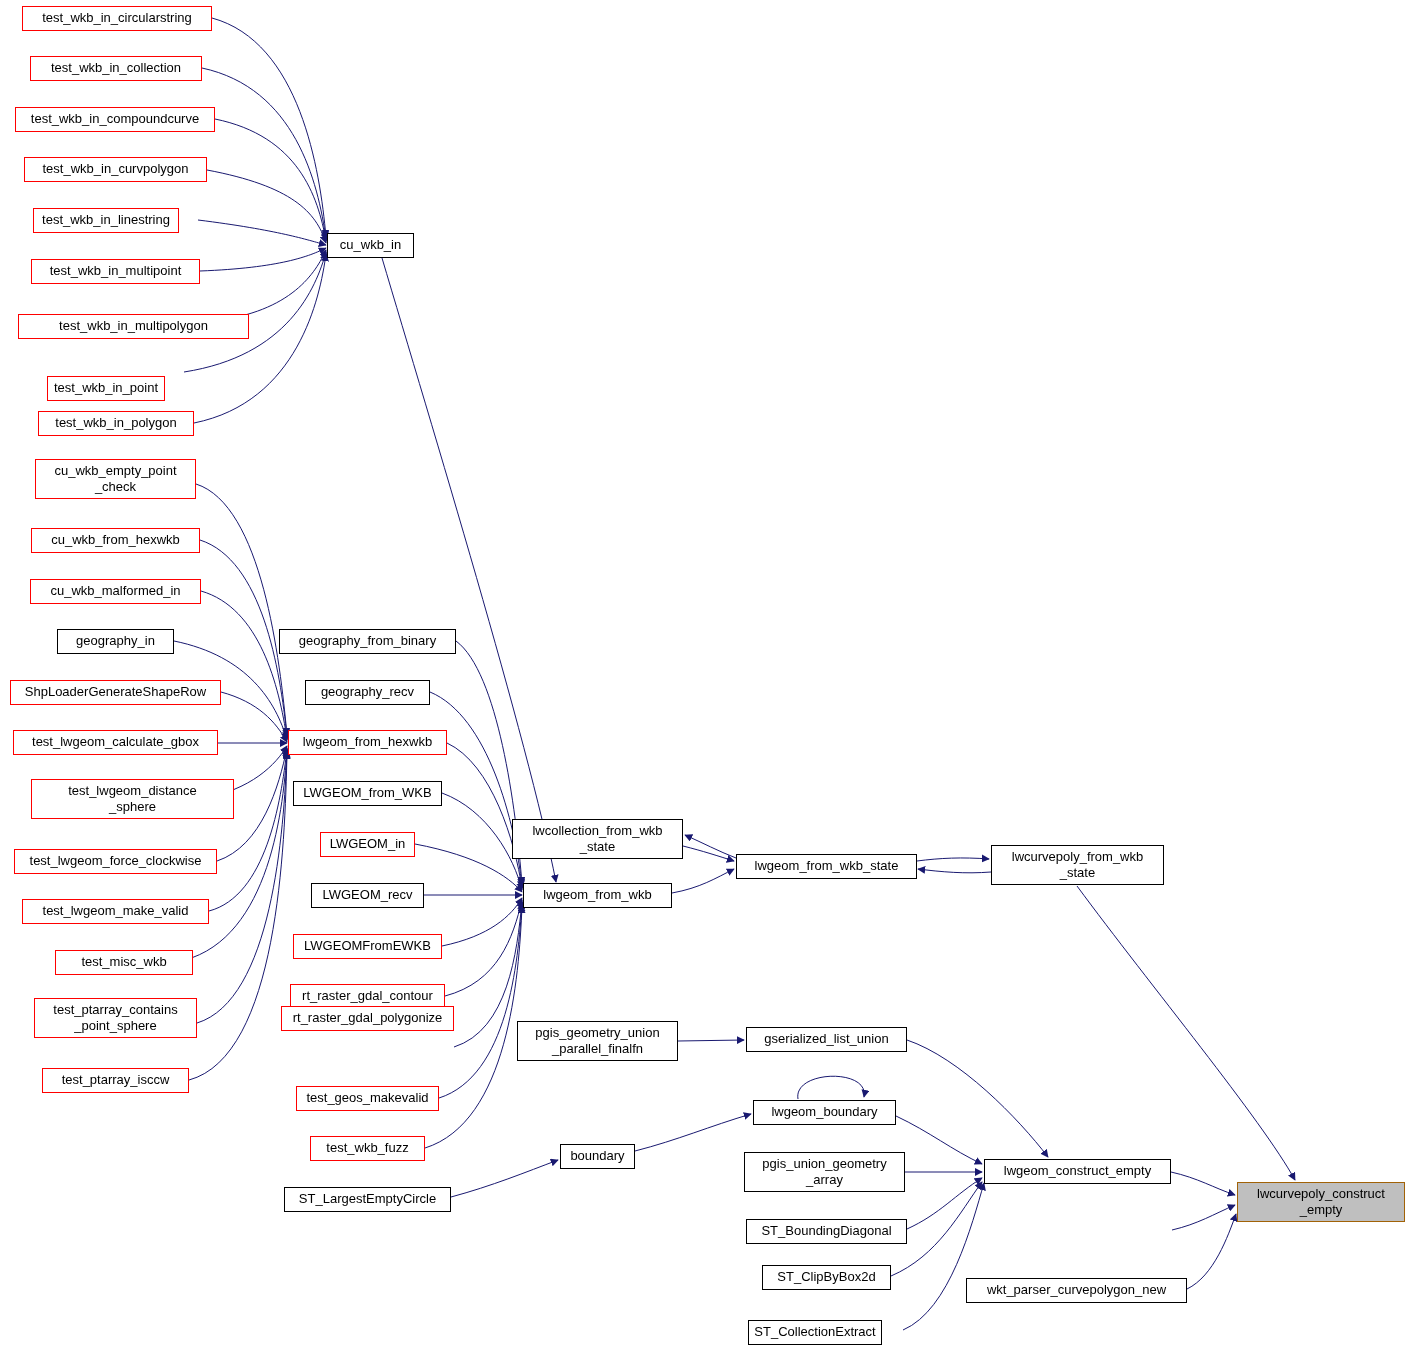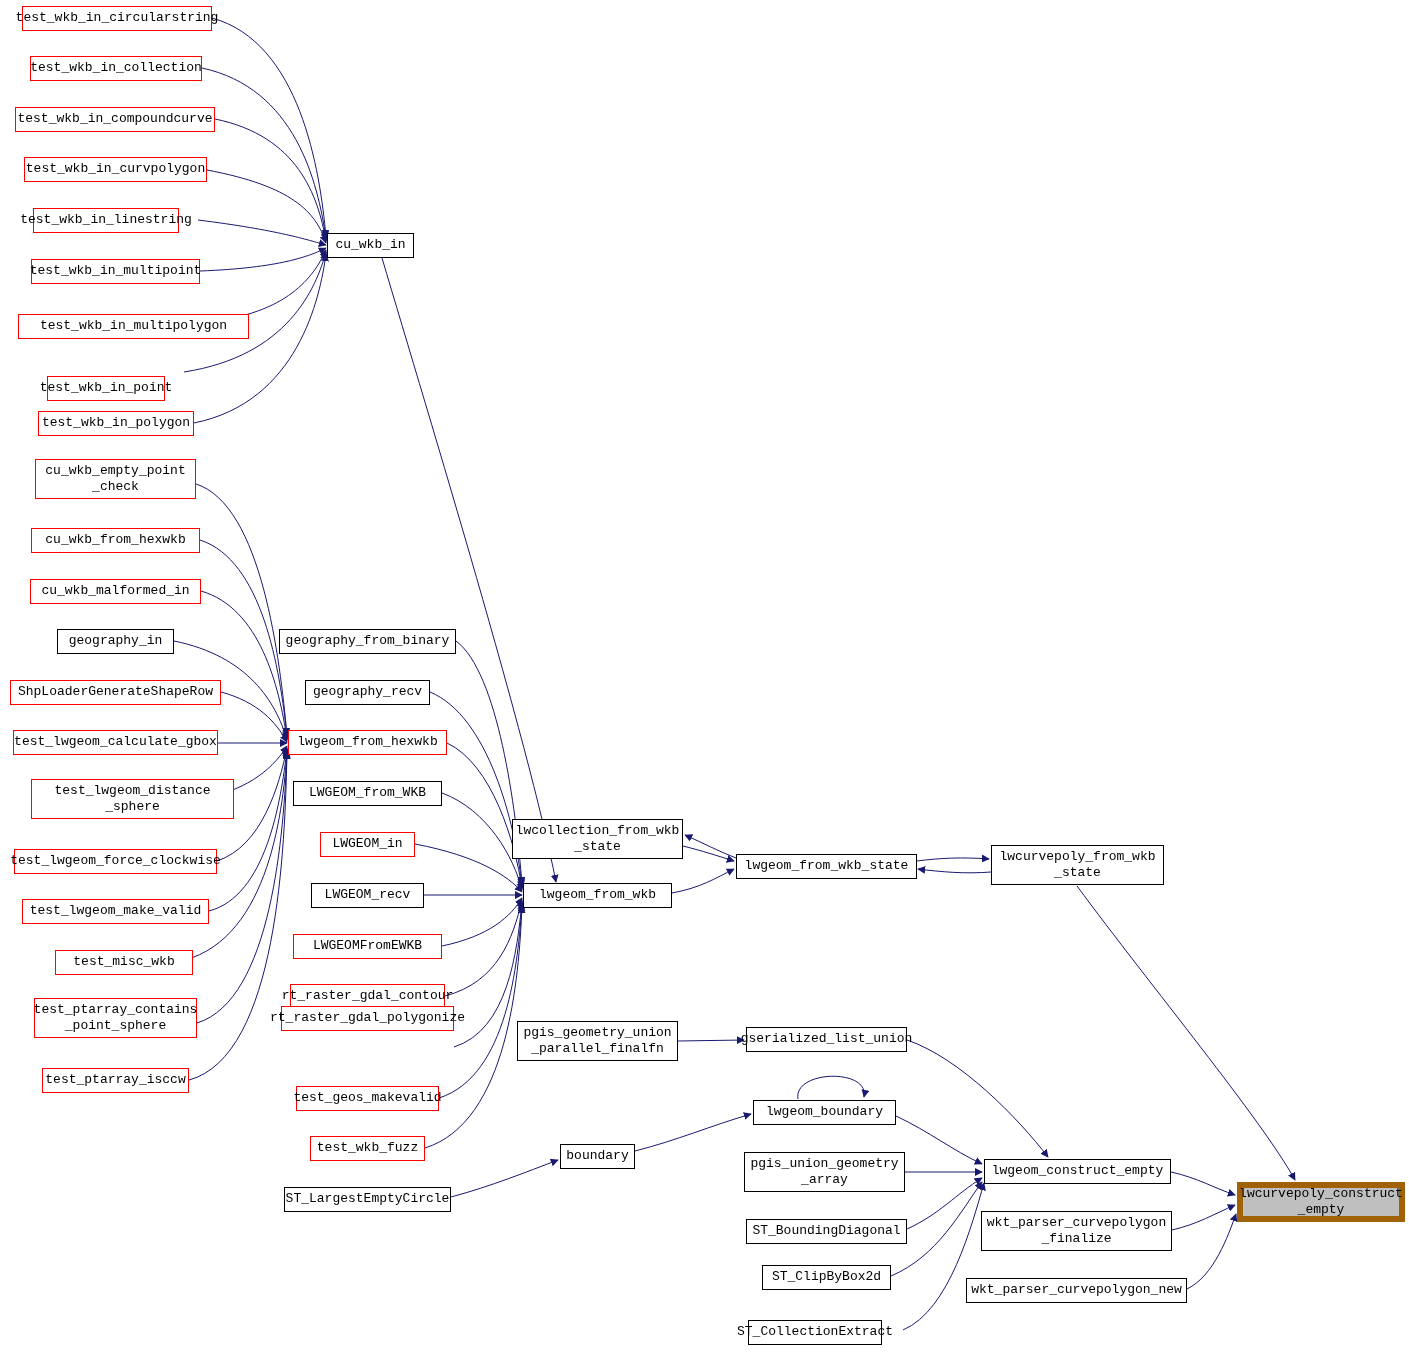--- a/index.html
+++ b/index.html
@@ -18,25 +18,24 @@
     color:#000000;
     font-size:13px;
     line-height:1.25;
     display:flex;
     align-items:center;
     justify-content:center;
     text-align:center;
     white-space:pre-line;
     height:25px;
     cursor:pointer;
-    font-family:Liberation Mono, monospace;
   }
   .node.red{border-color:#ff0000;}
   .node.tall{height:40px;}
-  .node.target{background:#bfbfbf;border:6px solid #a16207;cursor:default;}
+  .node.target{background:#bfbfbf;border:1px solid #a16207;cursor:default;}
   path.edge{stroke:#191970;stroke-width:1;fill:none;}
 </style>
 </head>
 <body>
 
 <div id="canvas">
 
   <svg id="edges" width="1409" height="1352">
     <defs>
       <marker id="arrowhead" viewBox="0 0 10 10" refX="9" refY="5" markerWidth="8" markerHeight="8" orient="auto">
@@ -157,20 +156,18 @@
   <div class="node" style="left:753px;top:1100px;width:143px">lwgeom_boundary</div>
   <div class="node tall" style="left:744px;top:1152px;width:161px">pgis_union_geometry
 _array</div>
   <div class="node" style="left:746px;top:1219px;width:161px">ST_BoundingDiagonal</div>
   <div class="node" style="left:762px;top:1265px;width:129px">ST_ClipByBox2d</div>
   <div class="node" style="left:748px;top:1320px;width:134px">ST_CollectionExtract</div>
 
   <div class="node tall" style="left:991px;top:845px;width:173px">lwcurvepoly_from_wkb
 _state</div>
   <div class="node" style="left:984px;top:1159px;width:187px">lwgeom_construct_empty</div>
-  <div class="node tall" style="left:981px;top:1211px;width:191px">wkt_parser_curvepolygon
-_finalize</div>
   <div class="node" style="left:966px;top:1278px;width:221px">wkt_parser_curvepolygon_new</div>
 
   <div class="node tall target" style="left:1237px;top:1182px;width:168px">lwcurvepoly_construct
 _empty</div>
 
 </div>
 
 </body></html>

